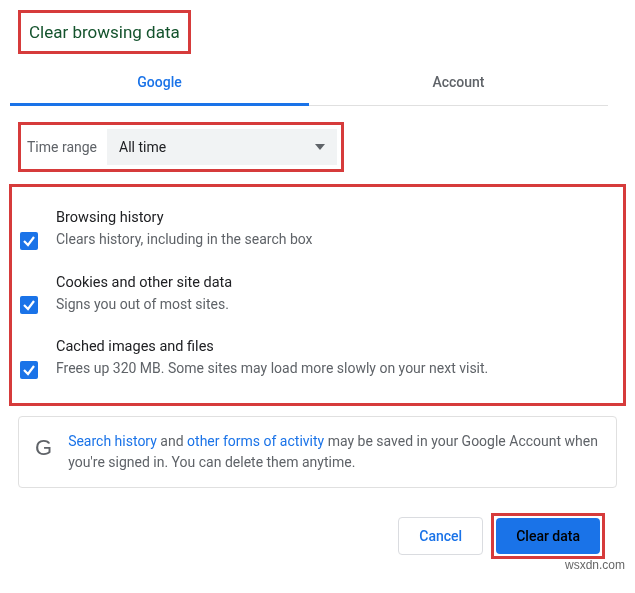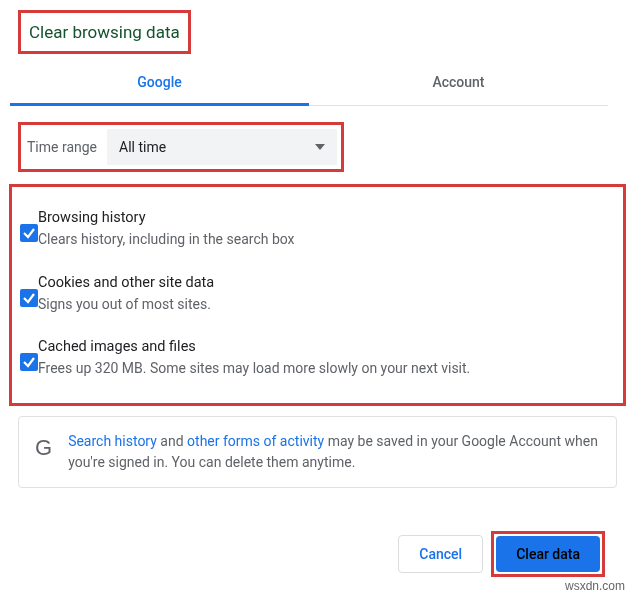--- a/index.html
+++ b/index.html
@@ -65,22 +65,22 @@
       cursor: pointer;
     }
     .dropdown-icon svg { display:block; }
     .options-box {
       border: 3px solid #d63b3b;
       margin: 12px 9px 0 9px;
       padding: 10px 8px 12px 8px;
     }
     .option {
       display: flex;
-      align-items: center;
-      gap: 0;
+      align-items: flex-end;
+      gap: 18px;
       padding: 12px 0;
     }
     .checkbox {
       width: 18px;
       height: 18px;
       background: #1a73e8;
       border-radius: 2px;
       display: flex;
       align-items: center;
       justify-content: center;
@@ -107,21 +107,21 @@
       font-weight: 500;
       color: #5f6368;
       line-height: 1;
       padding-top: 6px;
       flex-shrink: 0;
     }
     .info-text { color: #5f6368; line-height: 1.5; font-size: 14px; }
     .link { color: #1a73e8; cursor: pointer; }
     .actions {
       position: absolute;
-      bottom: 16px;
+      bottom: 34px;
       right: 30px;
       display: flex;
       gap: 8px;
       align-items: center;
     }
     .btn {
       border-radius: 4px;
       padding: 10px 20px;
       font-size: 14px;
       font-weight: 500;
@@ -137,21 +137,21 @@
       border: 3px solid #d63b3b;
       padding: 2px;
     }
     .btn-clear {
       background: #1a73e8;
       color: #000000;
       border: none;
     }
     .watermark {
       position: absolute;
-      bottom: 0;
+      bottom: 21px;
       right: 10px;
       font-size: 12px;
       color: #666;
       font-family: Arial, sans-serif;
     }
   </style>
 </head>
 <body>
 
 

